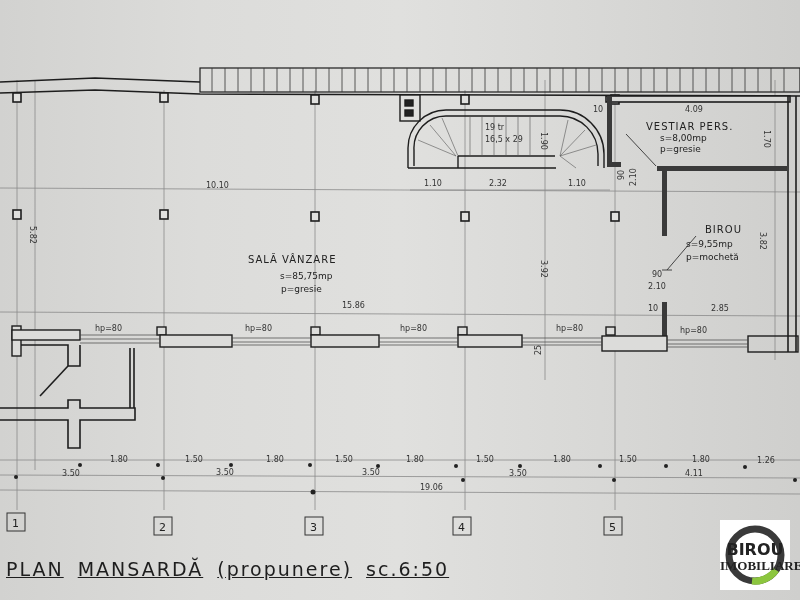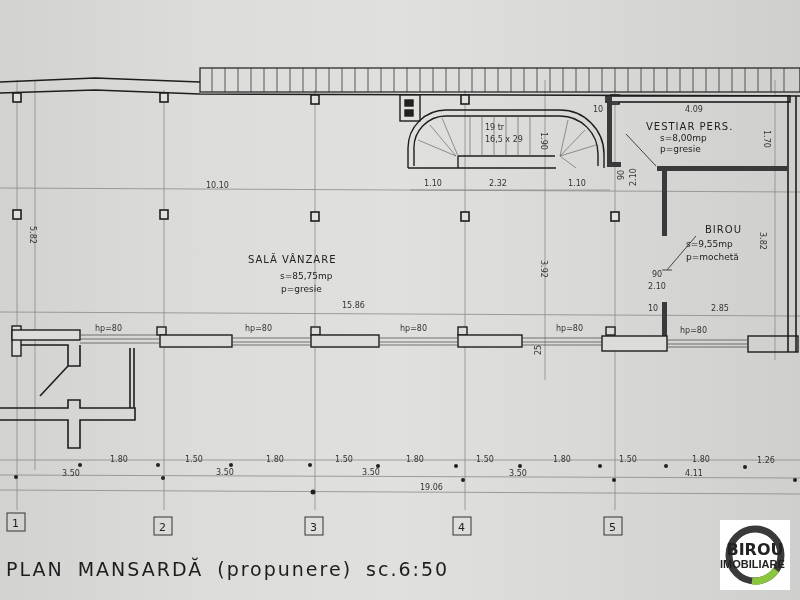--- a/index.html
+++ b/index.html
@@ -4,25 +4,25 @@
 <style>
   html,body{margin:0;padding:0;}
   body{width:800px;height:600px;overflow:hidden;background:#d9d9d7;position:relative;font-family:"DejaVu Sans",sans-serif;}
   .paper{position:absolute;left:0;top:0;width:800px;height:600px;
     background:linear-gradient(90deg,#d2d2d0 0%,#dcdcda 25%,#e0e0de 50%,#d8d8d6 75%,#cfcfcd 100%);}
   svg{position:absolute;left:0;top:0;}
   .dim{font-family:"DejaVu Sans",sans-serif;font-size:8px;fill:#333;}
   .room{font-family:"DejaVu Sans",sans-serif;font-size:10px;fill:#222;letter-spacing:1px;}
   .room-sm{font-family:"DejaVu Sans",sans-serif;font-size:9px;fill:#222;}
   .title{position:absolute;left:6px;top:558px;font-family:"DejaVu Sans",sans-serif;font-size:19px;color:#1e1e1e;letter-spacing:2px;white-space:nowrap;}
-  .title span{margin-right:14px;}
+  .title span{margin-right:14px;text-decoration:underline;}
   .logo{position:absolute;left:720px;top:520px;width:70px;height:70px;background:#fff;}
   .logo .ring{position:absolute;left:4px;top:4px;width:62px;height:62px;}
   .logo .brand{position:absolute;left:0;top:20px;width:70px;text-align:center;font-family:"DejaVu Sans",sans-serif;font-weight:bold;font-size:16px;color:#222;letter-spacing:0px;}
-  .logo .sub{position:absolute;left:0;top:38px;width:62px;text-align:center;font-family:Liberation Sans, sans-serif;font-weight:bold;font-size:11px;color:#222;background:transparent;}
+  .logo .sub{position:absolute;left:0;top:38px;width:62px;text-align:center;font-family:Liberation Serif, serif;font-weight:bold;font-size:13px;color:#222;background:transparent;}
   .axis-box{font-family:"DejaVu Sans",sans-serif;font-size:11px;fill:#222;}
 </style>
 </head>
 <body>
 
 <div class="paper"></div>
 
 <svg width="800" height="600" viewBox="0 0 800 600">
   <g stroke="#8a8a8a" stroke-width="0.8" fill="none">
 

